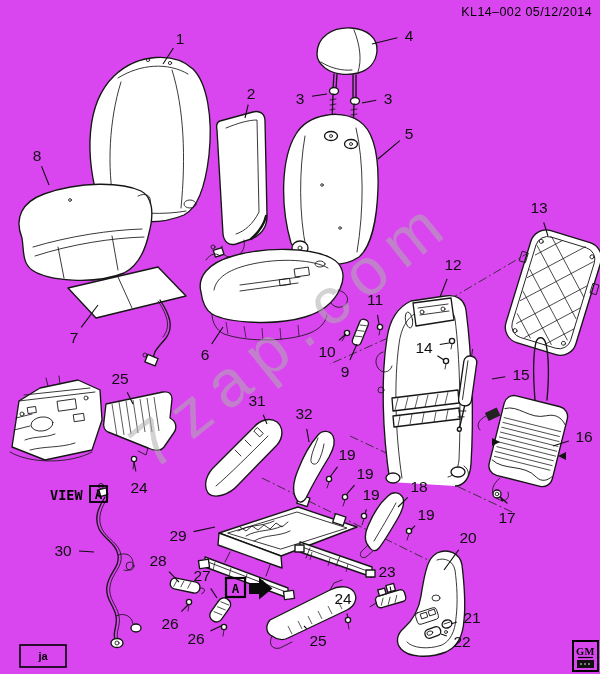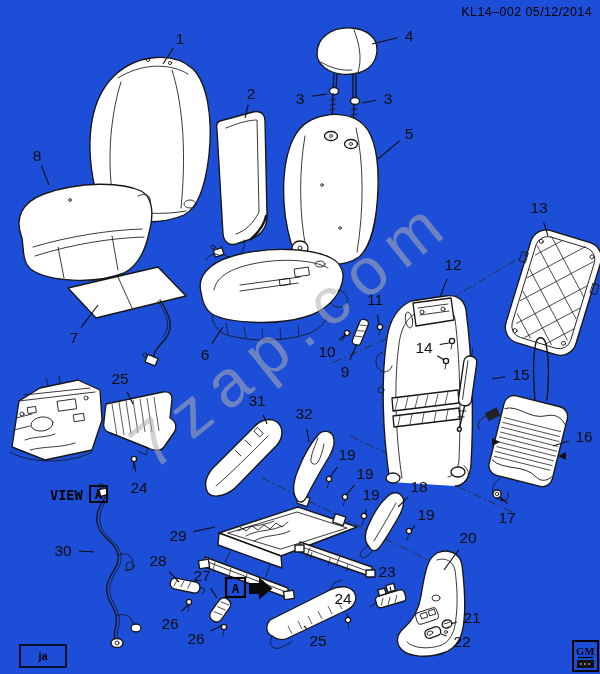--- a/index.html
+++ b/index.html
@@ -1,16 +1,16 @@
 <!DOCTYPE html>
 <html><head>
 <meta charset="utf-8">
 <style>
   html,body{margin:0;padding:0;background:#fff;}
-  .stage{position:relative;width:600px;height:674px;background:#1d4ed8;overflow:hidden;
+  .stage{position:relative;width:600px;height:674px;background:#d946ef;overflow:hidden;
          font-family:"Liberation Sans",sans-serif;}
   svg{position:absolute;left:0;top:0;}
   .ln{fill:none;stroke:#161616;stroke-width:1.35;stroke-linecap:round;stroke-linejoin:round;}
   .lnw{fill:#ffffff;stroke:#161616;stroke-width:1.35;stroke-linejoin:round;}
   .thin{fill:none;stroke:#161616;stroke-width:0.85;stroke-linecap:round;}
   .hatch{fill:none;stroke:#161616;stroke-width:0.7;}
   .dashdot{fill:none;stroke:#2a2a2a;stroke-width:0.9;stroke-dasharray:9 3 2 3;}
   .callout{font:15.5px "Liberation Sans",sans-serif;fill:#0e0e0e;text-anchor:middle;}
   .leader{stroke:#0e0e0e;stroke-width:1.1;}
   .hdr{font:12.5px "Liberation Sans",sans-serif;fill:#000;text-anchor:end;letter-spacing:.4px;}

